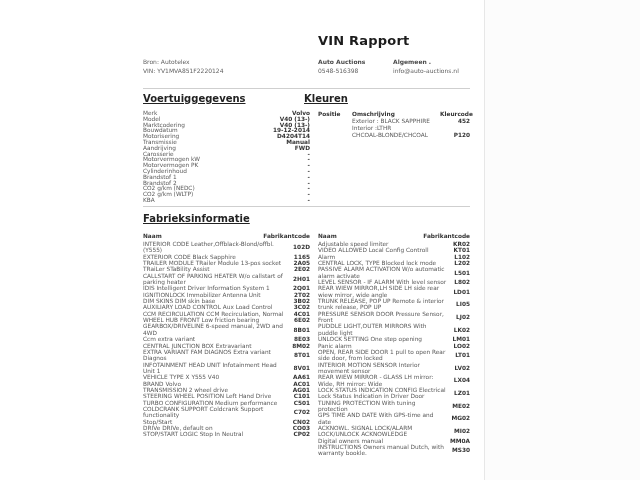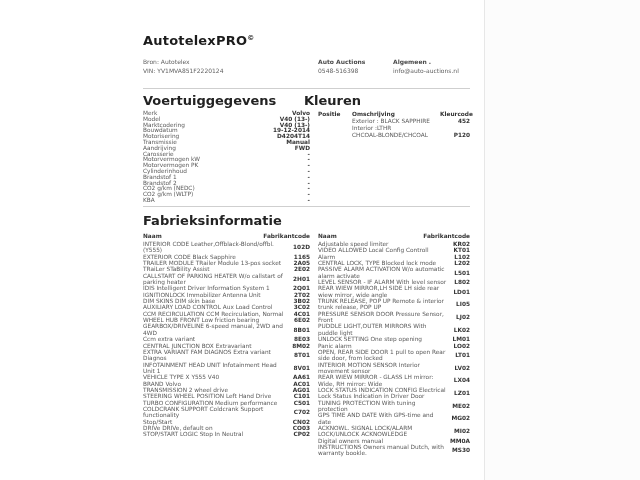--- a/index.html
+++ b/index.html
@@ -17,21 +17,21 @@
   .meta { position:absolute; top:58px; font-size:6px; line-height:8.5px; color:#636363; }
   .meta-left { left:143px; }
   .meta-right { left:318px; display:flex; }
   .meta .b { font-weight:bold; color:#4c4c4c; }
   .meta-col1 { width:75px; }
 
   .rule { position:absolute; left:143px; width:327px; height:1px; background:#cfcfcf; }
   .rule-top { top:88px; }
   .rule-mid { top:206px; }
 
-  .sec-title { position:absolute; font-size:13px; font-weight:bold; color:#222222; }
+  .sec-title { position:absolute; font-size:10px; font-weight:bold; color:#222222;text-decoration:underline; }
   .vehicle-title { left:143px; top:93px; }
   .colors-title { left:304px; top:93px; }
   .factory-title { left:143px; top:213px; }
 
   .vehicle-table { position:absolute; left:143px; top:111px; width:167px; }
   .kv-row { display:flex; justify-content:space-between; font-size:5.8px; line-height:5.8px; }
   .kv-label { color:#5a5a5a; }
   .kv-value { font-weight:bold; color:#333333; }
 
   .colors-table { position:absolute; left:318px; top:111px; width:152px; font-size:5.8px; line-height:7px; }
@@ -51,21 +51,21 @@
   .f-name { flex:1; color:#5a5a5a; padding-right:6px; }
   .f-code { font-weight:bold; color:#333333; white-space:nowrap; }
 </style>
 </head>
 <body>
 
 <div class="page">
   <div class="outside"></div>
   <div class="page-edge"></div>
 
-  <div class="h1 app-title"><span>AutotelexPRO</span><sup>©</sup></div>
+  <div class="h1 report-title">VIN Rapport</div>
 
   <div class="meta meta-left">
     <div>Bron: Autotelex</div>
     <div>VIN: YV1MVA851F2220124</div>
   </div>
 
   <div class="meta meta-right">
     <div class="meta-col1">
       <div class="b">Auto Auctions</div>
       <div>0548-516398</div>

